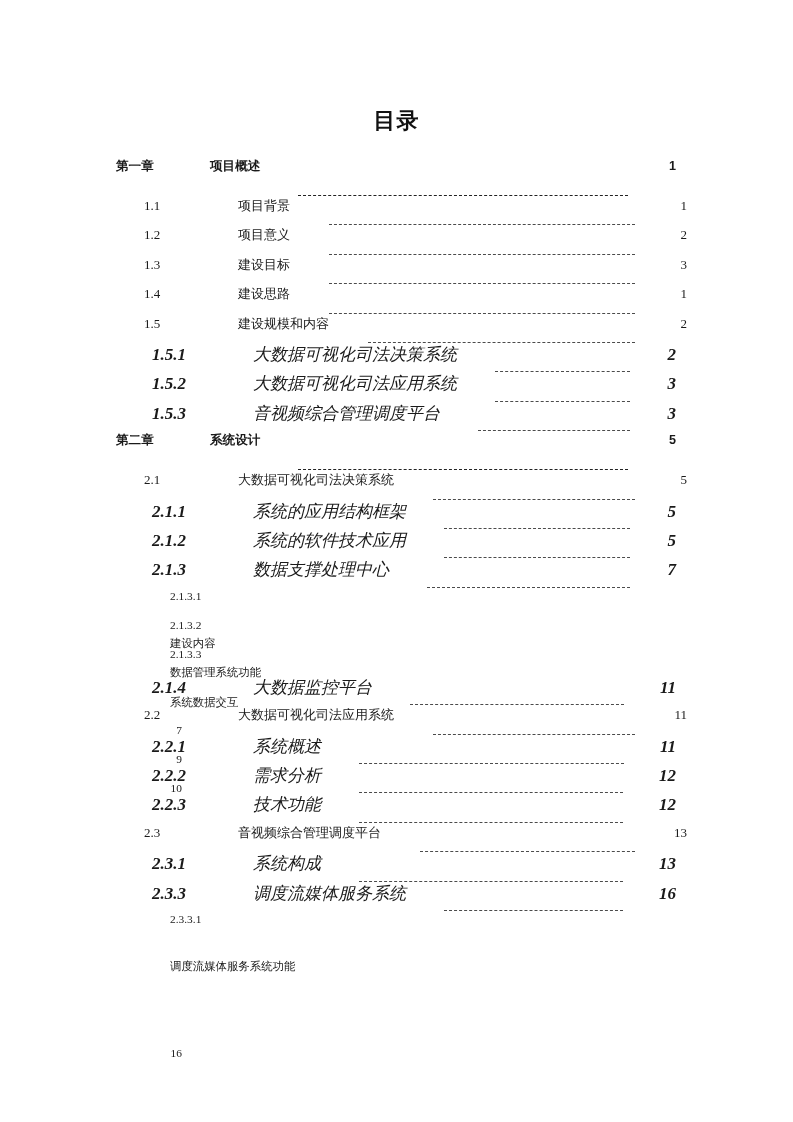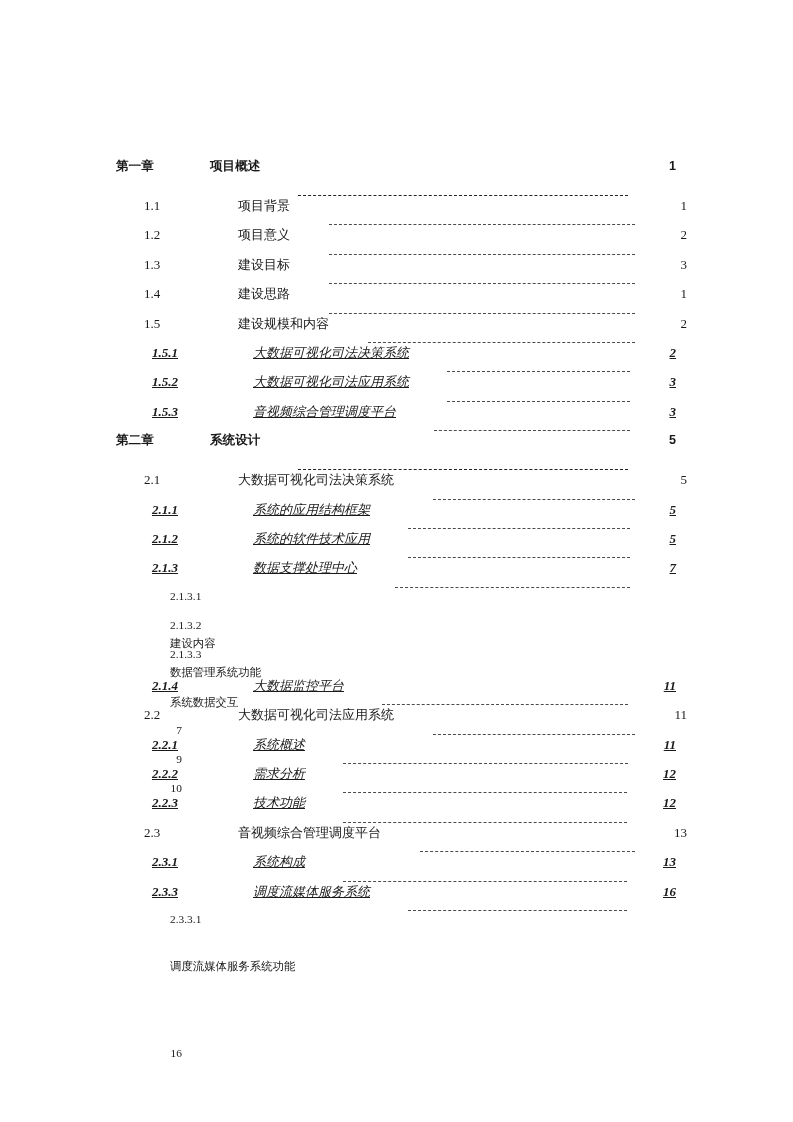--- a/index.html
+++ b/index.html
@@ -112,22 +112,21 @@
   .lvl2 .num { width: 58px; }
   .lvl2 .leader { margin-right: 3px; margin-left: 1px; }
   .lvl2 .pageno { min-width: 13px; }
 
   
   .lvl3 {
     margin-left: 36px;
     width: 524px;
     font-style: italic;
     font-weight: bold;
-    font-size: 13px;
-    text-decoration: underline;
+    font-size: 17px;
   }
   .lvl3 .num { width: 65px; }
   .lvl3 .label { font-weight: normal; }
   .lvl3 .leader { margin-right: 0px; }
   .lvl3 .pageno { min-width: 10px; }
 
   
   .lvl4 {
     margin-left: 54px;
     width: 506px;
@@ -140,20 +139,21 @@
 
   
   .toc-entry { height: 29.4px; gap: 36px; }
   .toc-entry.lvl1 { height: 39px; }
 </style>
 </head>
 <body>
 
 <div class="page">
 
+  <div class="toc-title">目录</div>
 
   <div class="toc" id="toc-list">
       <div class="toc-entry lvl1">
         <span class="num">第一章</span>
         <span class="label">项目概述</span>
         <span class="leader"></span>
         <span class="pageno">1</span>
       </div>
       <div class="toc-entry lvl2">
         <span class="num">1.1</span>

